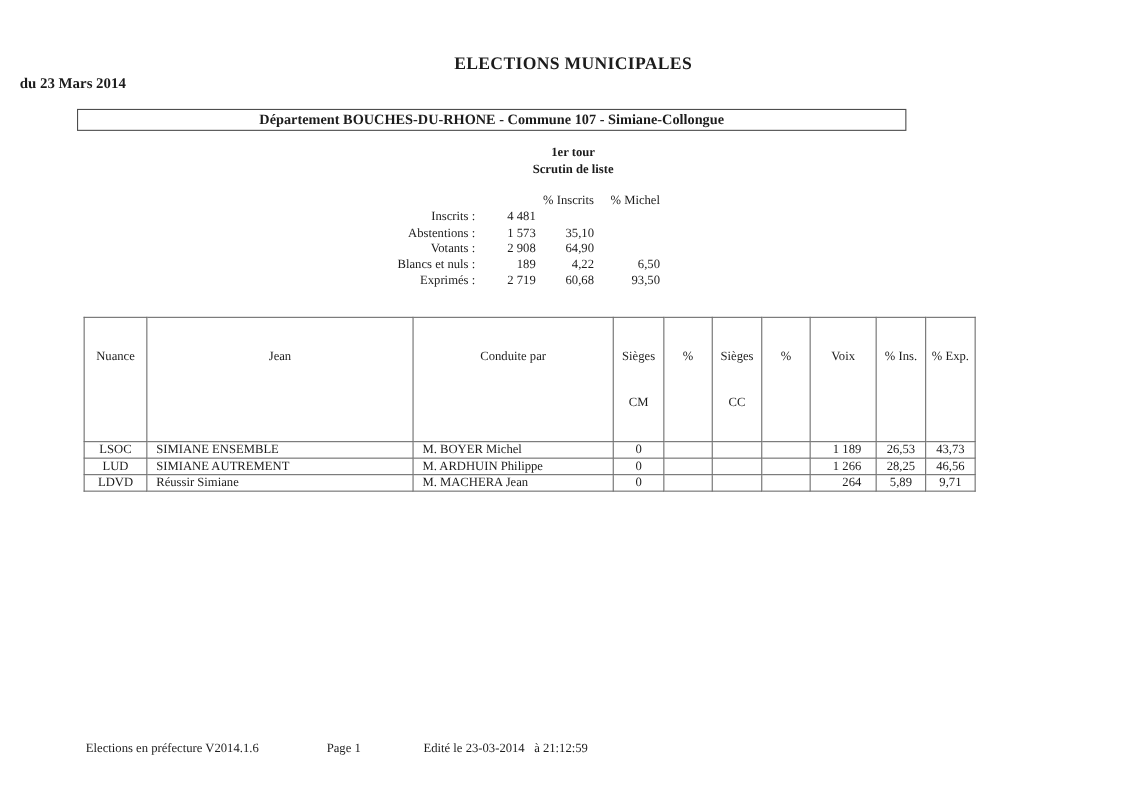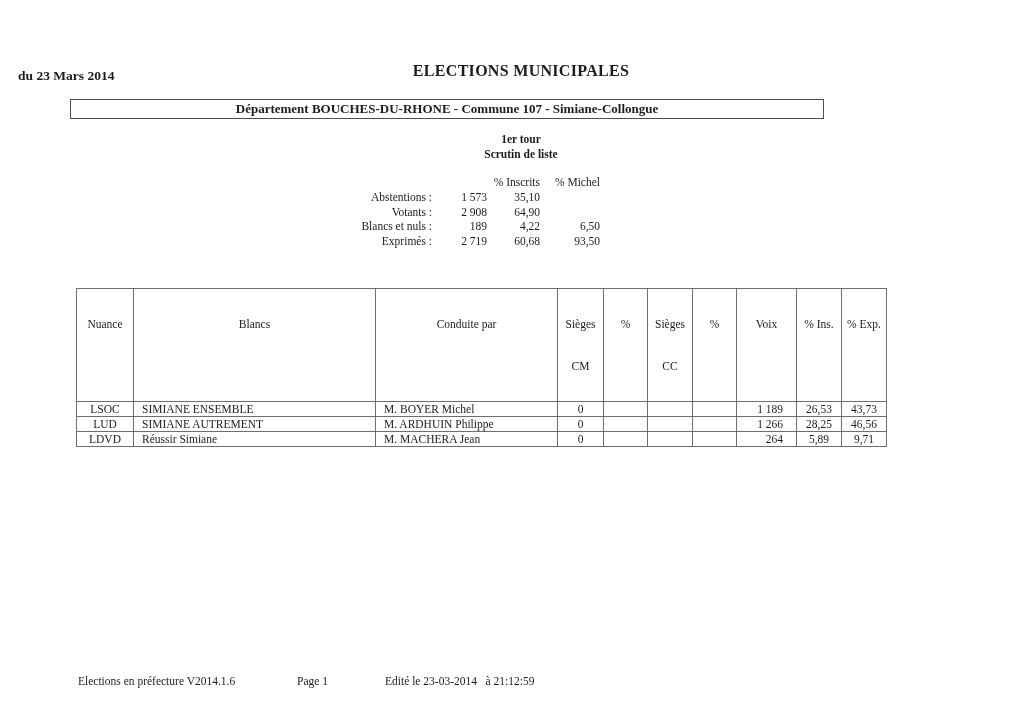--- a/index.html
+++ b/index.html
@@ -11,21 +11,20 @@
     position: relative;
     overflow: hidden;
   }
   .abs { position: absolute; }
 
   
   #title-line1 {
     top: 50px; left: 18px; width: 1006px;
     text-align: center; font-weight: bold; font-size: 16px;
     letter-spacing: 0.3px;
-    margin-top: 12px;
   }
   #title-line2 {
     top: 68px; left: 18px; width: 1006px;
     font-weight: bold; font-size: 13.5px;
   }
 
   
   #banner {
     top: 99px; left: 70px; width: 754px; height: 20px;
     border: 1px solid #4d4d4d;
@@ -103,20 +102,26 @@
     </colgroup>
     <thead>
       <tr>
         <th></th>
         <th></th>
         <th>% Inscrits</th>
         <th>% Michel</th>
       </tr>
     </thead>
     <tbody>
+      <tr>
+        <td>Inscrits :</td>
+        <td>4 481</td>
+        <td></td>
+        <td></td>
+      </tr>
       <tr>
         <td>Abstentions :</td>
         <td>1 573</td>
         <td>35,10</td>
         <td></td>
       </tr>
       <tr>
         <td>Votants :</td>
         <td>2 908</td>
         <td>64,90</td>
@@ -152,21 +157,21 @@
         <col style="width:45px">
         <col style="width:45px">
     </colgroup>
     <thead>
       <tr>
         <th>
           <div>Nuance</div>
           <div></div>
         </th>
         <th>
-          <div>Blancs</div>
+          <div>Jean</div>
           <div></div>
         </th>
         <th>
           <div>Conduite par</div>
           <div></div>
         </th>
         <th>
           <div>Sièges</div>
           <div>CM</div>
         </th>

